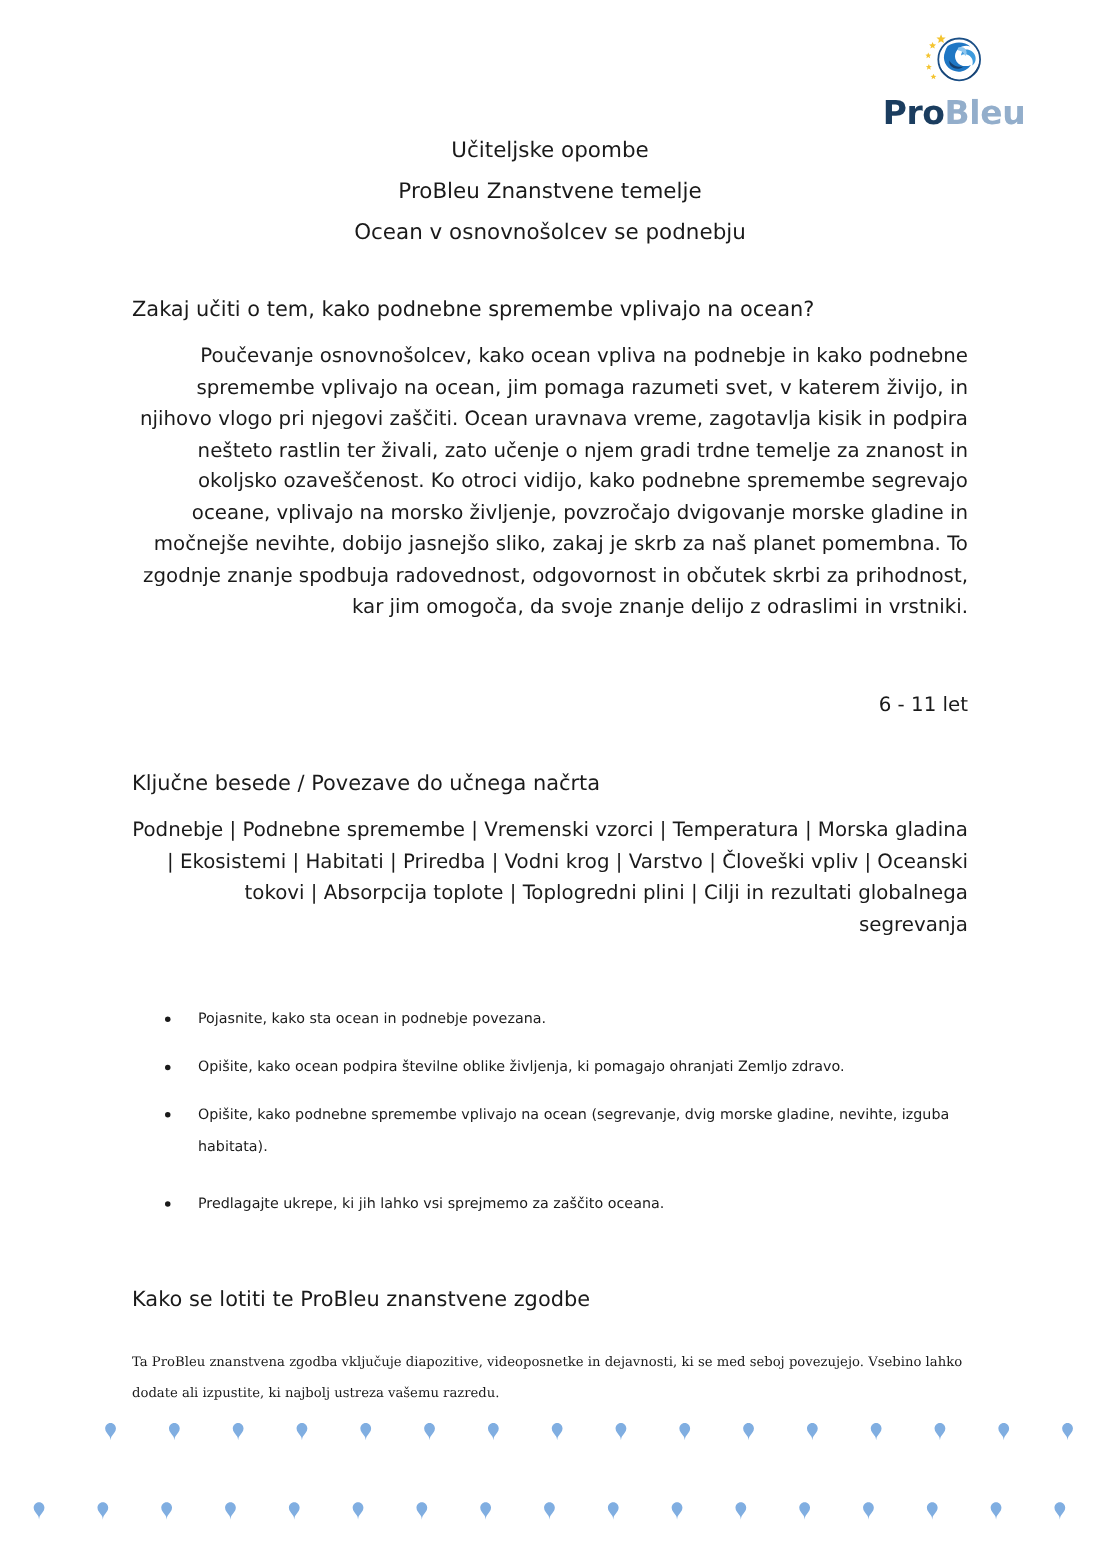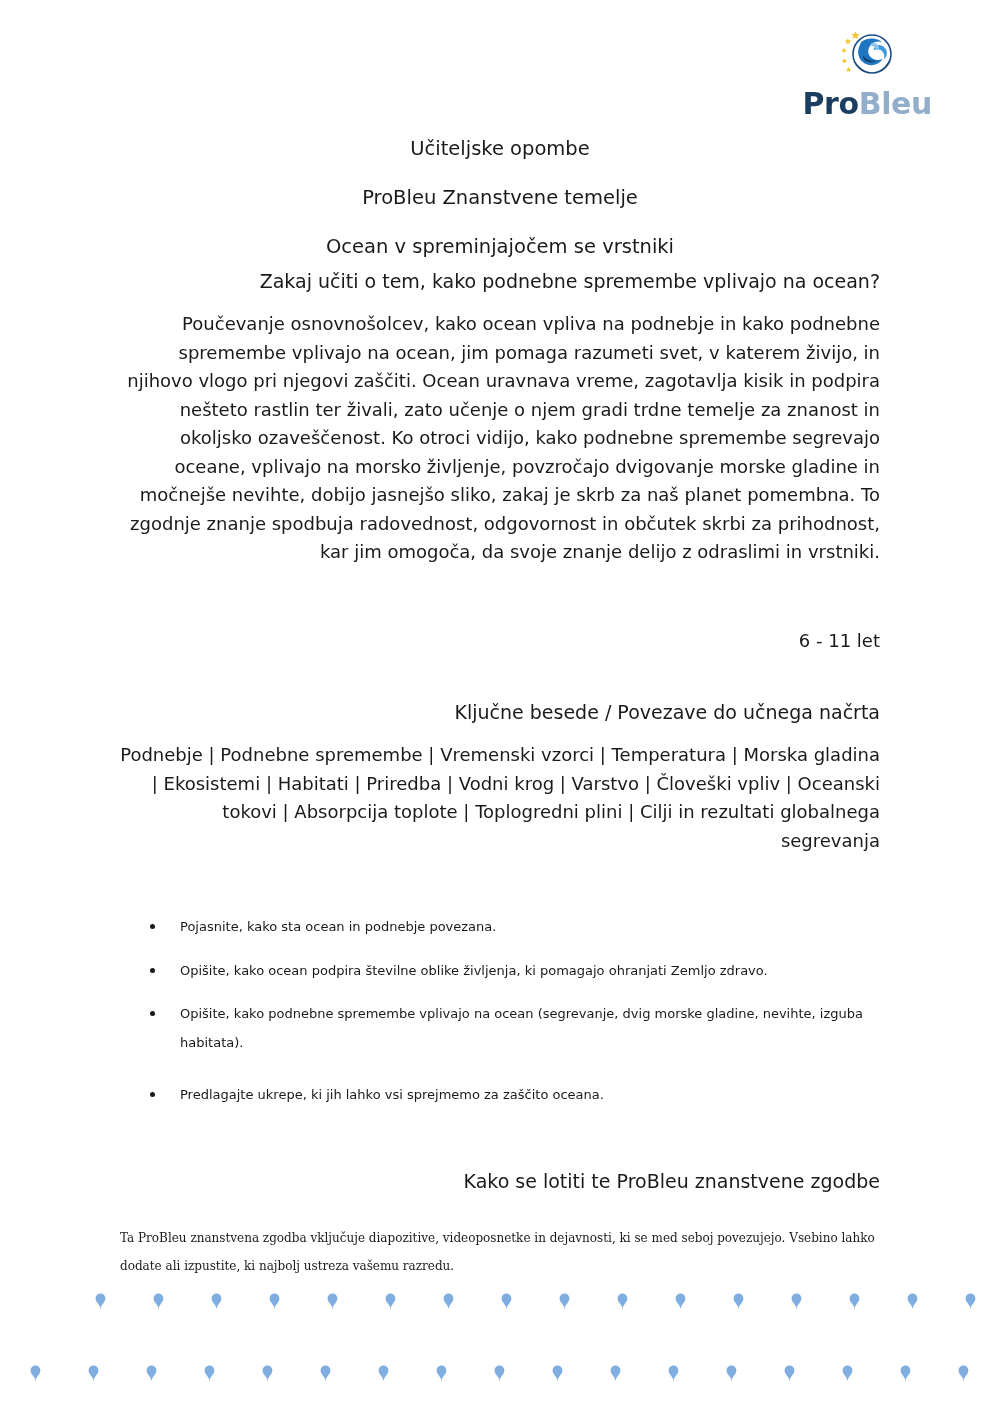--- a/index.html
+++ b/index.html
@@ -50,37 +50,36 @@
     top: 118px;
     left: 0;
     width: 1000px;
     text-align: center;
   }
   .title-line {
     font-size: 19.5px;
     line-height: 37px;
     color: #1a1a1a;
     font-weight: normal;
-    margin: 12px;
+    margin: 0;
   }
 
   
   .doc-body {
     position: absolute;
     top: 268px;
     left: 120px;
     width: 760px;
   }
   .section-heading {
     font-size: 19px;
     line-height: 26px;
     color: #1a1a1a;
     font-weight: normal;
     margin: 0;
-    text-align: right;
   }
   .para {
     font-size: 18px;
     line-height: 28.5px;
     color: #1a1a1a;
     margin: 0;
     text-align: right;
   }
   .para-serif {
     font-family: "DejaVu Serif", "Liberation Serif", serif;
@@ -164,21 +163,21 @@
     <path d="M22.0 27.0 C24.8 31.6 30.0 33.6 35.0 32.4 C31.6 35.4 26.4 35.2 23.2 31.8 C22.2 30.4 21.8 28.6 22.0 27.0 Z" fill="#16406e"></path>
   </svg>
   <div class="logo-wordmark">
     <span class="logo-pro">Pro</span><span class="logo-bleu">Bleu</span>
   </div>
 </div>
 
 <div class="title-block">
   <p class="title-line">Učiteljske opombe</p>
   <p class="title-line">ProBleu Znanstvene temelje</p>
-  <p class="title-line">Ocean v spreminjajočem se vrstniki</p>
+  <p class="title-line">Ocean v osnovnošolcev se podnebju</p>
 </div>
 
 <div class="doc-body">
 
   <p class="section-heading">Zakaj učiti o tem, kako podnebne spremembe vplivajo na ocean?</p>
   <div class="gap-sm"></div>
   <p class="para">Poučevanje osnovnošolcev, kako ocean vpliva na podnebje in kako podnebne spremembe vplivajo na ocean, jim pomaga razumeti svet, v katerem živijo, in njihovo vlogo pri njegovi zaščiti. Ocean uravnava vreme, zagotavlja kisik in podpira nešteto rastlin ter živali, zato učenje o njem gradi trdne temelje za znanost in okoljsko ozaveščenost. Ko otroci vidijo, kako podnebne spremembe segrevajo oceane, vplivajo na morsko življenje, povzročajo dvigovanje morske gladine in močnejše nevihte, dobijo jasnejšo sliko, zakaj je skrb za naš planet pomembna. To zgodnje znanje spodbuja radovednost, odgovornost in občutek skrbi za prihodnost, kar jim omogoča, da svoje znanje delijo z odraslimi in vrstniki.</p>
 
   <div class="gap-lg"></div>
 

